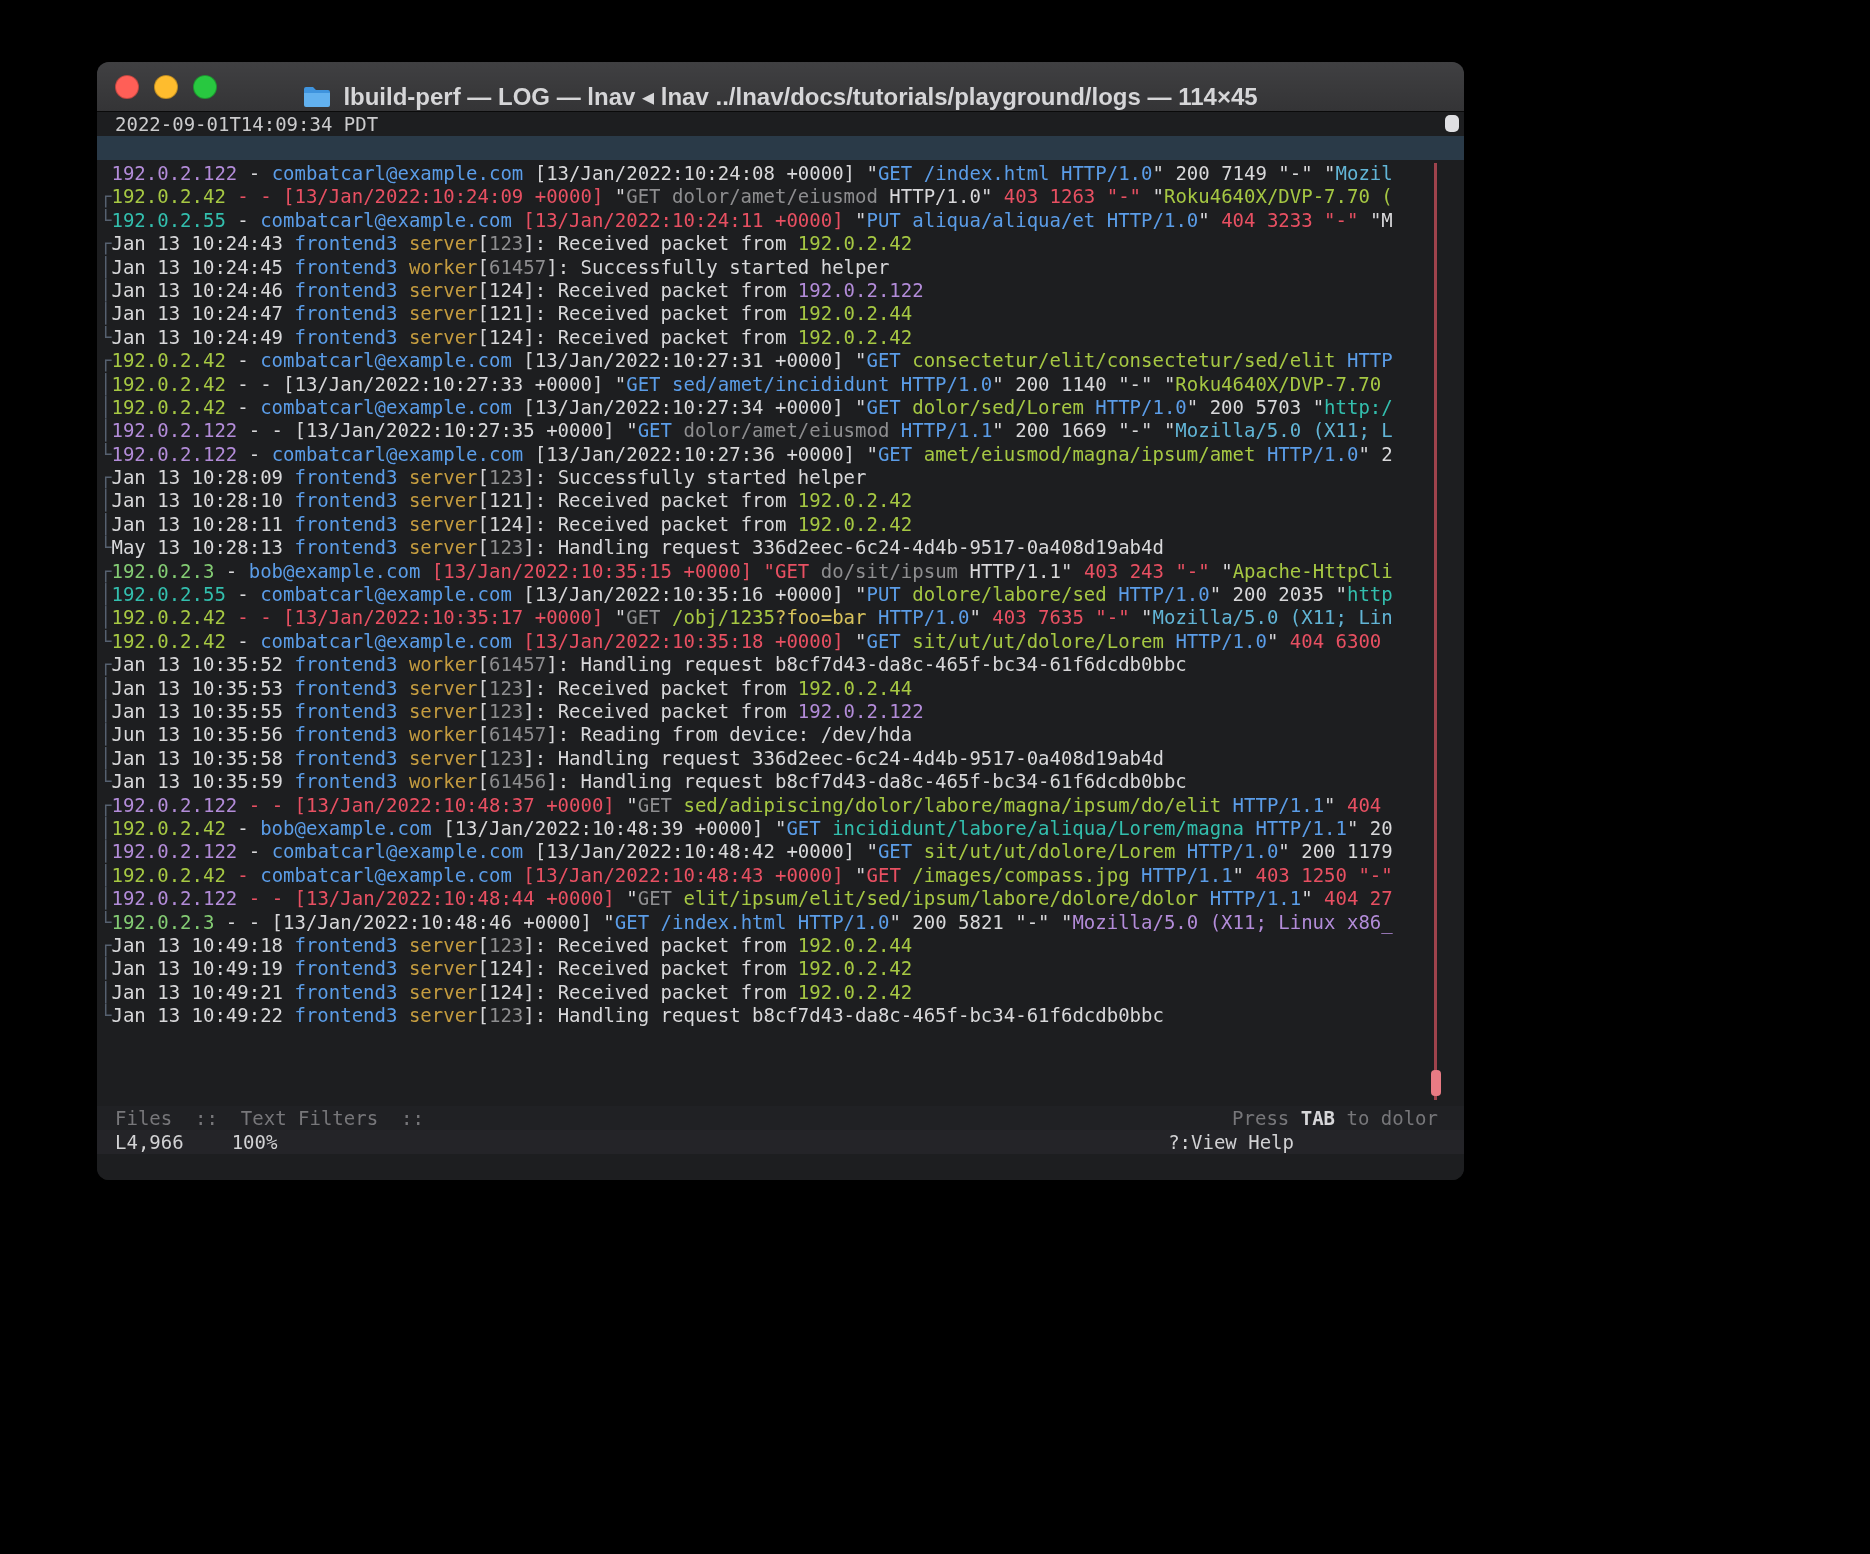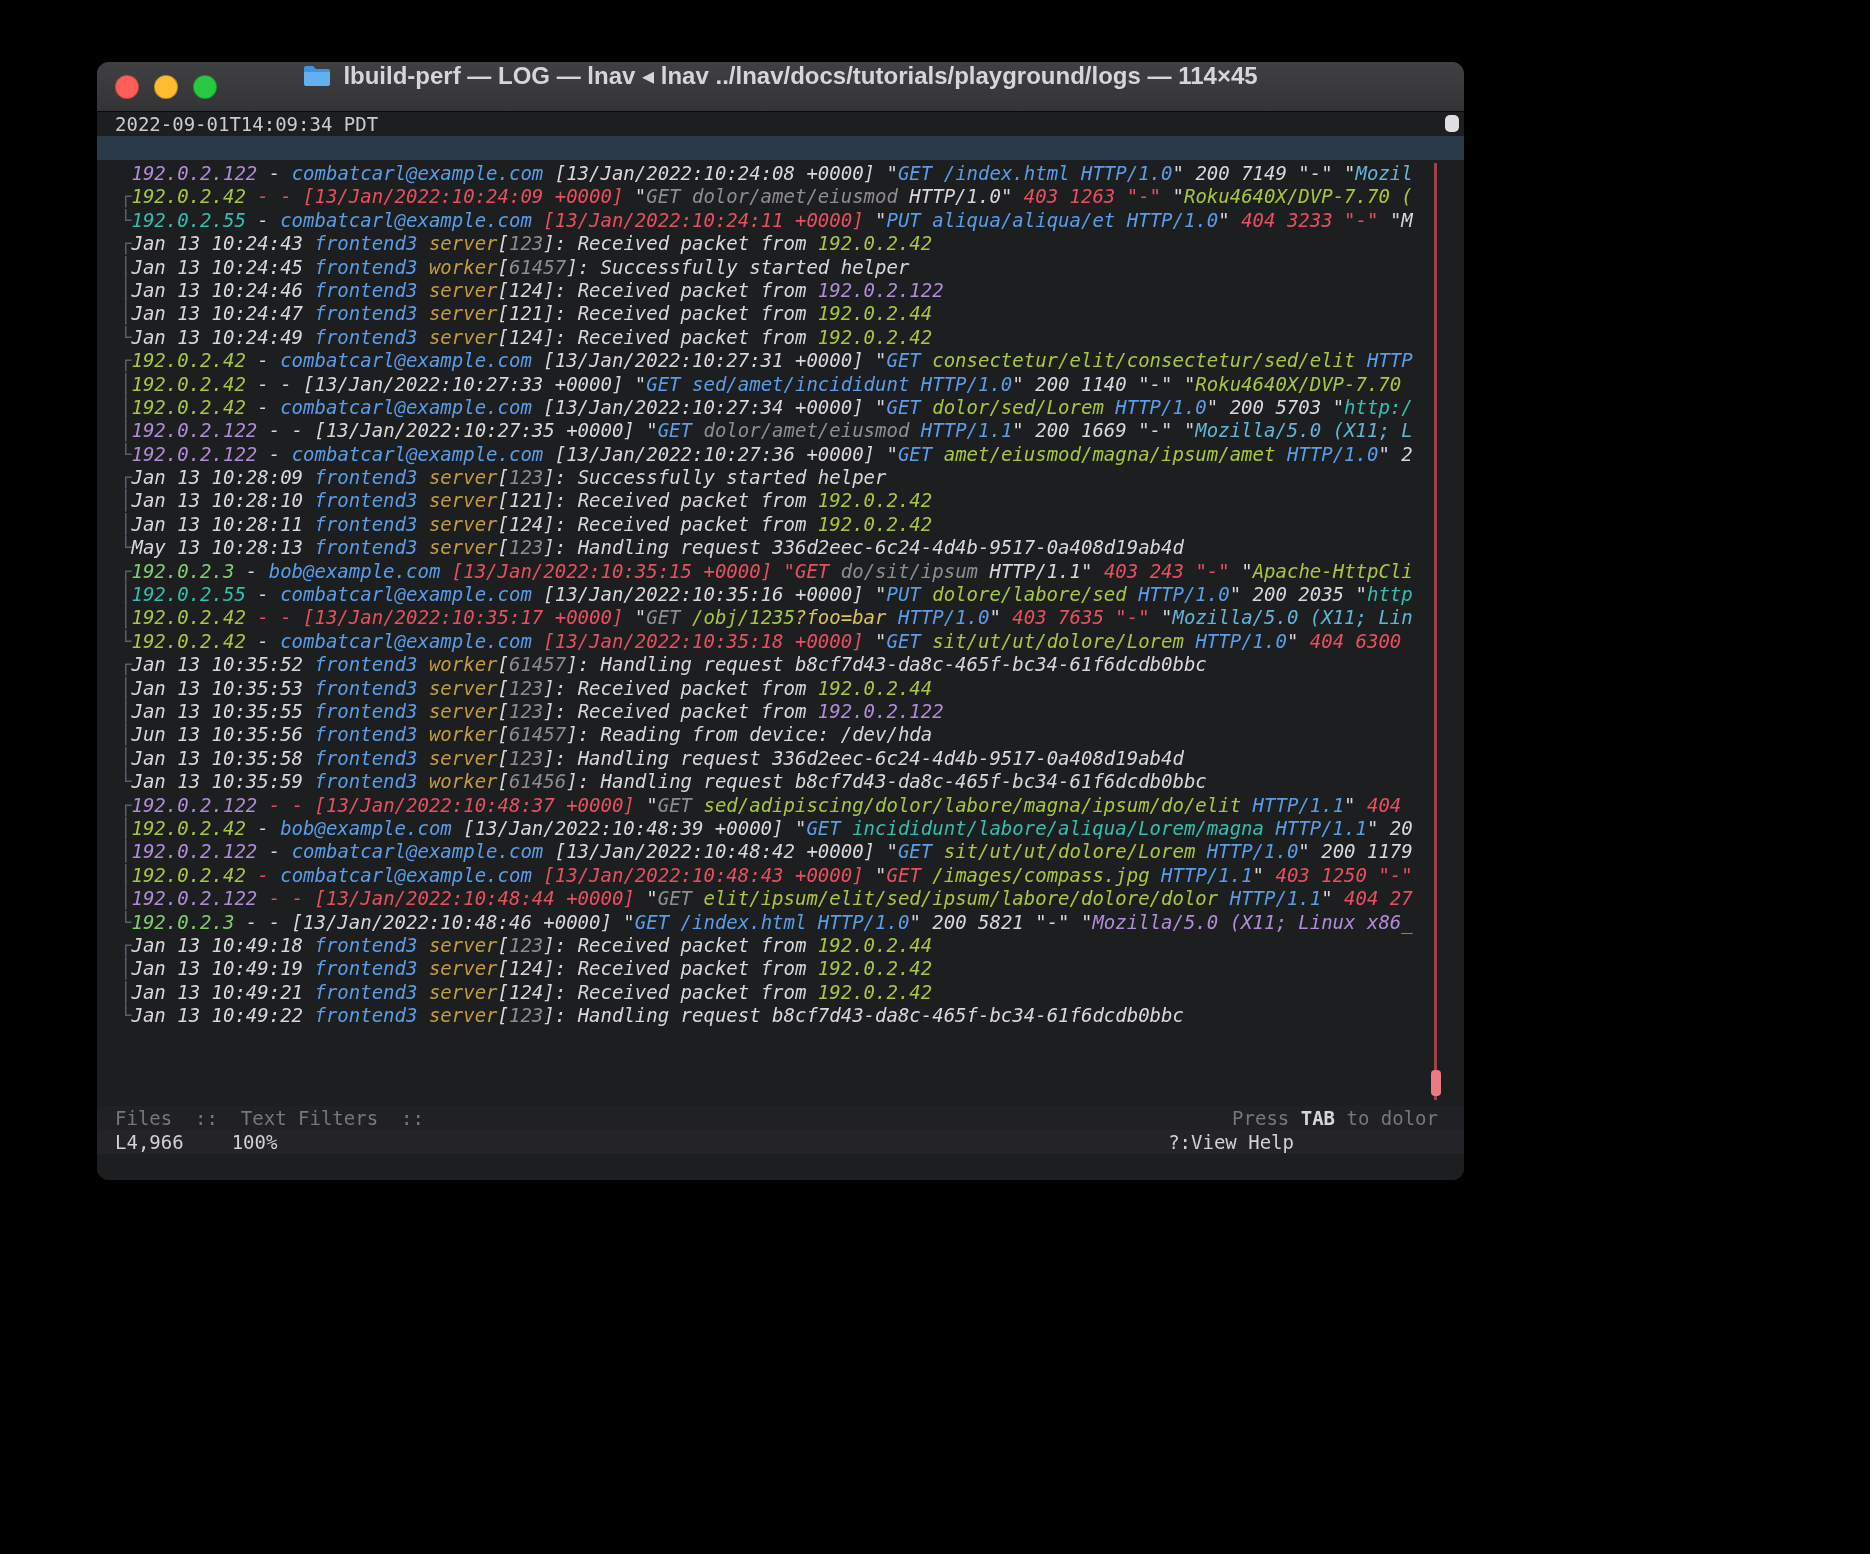--- a/index.html
+++ b/index.html
@@ -12,33 +12,33 @@
   .window{
     position:absolute; left:97px; top:62px; width:1367px; height:1118px;
     background:#1d1e20; border-radius:12px; overflow:hidden;
     box-shadow:0 28px 80px rgba(0,0,0,.7);
     display:flex; flex-direction:column;
     font-family:"DejaVu Sans Mono", monospace; font-size:19px; color:var(--c-w,#d8d8da);
   }
   .titlebar{
     flex:0 0 50px; height:50px; background:linear-gradient(#404042,#343436);
     border-bottom:1px solid #0a0a0a; position:relative;
-    display:flex; align-items:flex-start; justify-content:center;
+    display:flex; align-items:flex-end; justify-content:center;
   }
   .lights{ position:absolute; left:18px; top:0; height:100%; display:flex; align-items:center; gap:15px; }
   .light{ width:24px; height:24px; border-radius:50%; border:1px solid rgba(0,0,0,.25); }
   .light.red{ background:#ff5f57; } .light.yellow{ background:#febc2e; } .light.green{ background:#28c840; }
   .title{
     font-family:"Liberation Sans","DejaVu Sans",sans-serif; font-size:24px; font-weight:700;
     color:#d6d6d8; display:flex; align-items:center; gap:12px; white-space:pre;
   }
   .clockrow{ flex:0 0 24px; height:24px; line-height:24px; padding-left:18px; color:#cbcbcd; white-space:pre; }
   .breadcrumb{ flex:0 0 24px; height:24px; line-height:24px; background:#2a3a48; padding-left:8px; white-space:pre; overflow:hidden; }
   .logview{ flex:1 1 auto; padding-top:2px; overflow:hidden; }
-  .logrow{ height:23.4px; line-height:23.4px; white-space:pre; overflow:hidden; padding-left:23px;font-style:italic; }
+  .logrow{ height:23.4px; line-height:23.4px; white-space:pre; overflow:hidden; padding-left:3px; }
   .gutter{ color:var(--c-gutter,#566170); }
   .c-w{color:var(--c-w,#d8d8da);} .c-dim{color:var(--c-dim,#8e8e90);} .c-red{color:var(--c-red,#e85062);}
   .c-grn{color:var(--c-grn,#a6c843);} .c-grn2{color:var(--c-grn2,#84cc74);} .c-pur{color:var(--c-pur,#b38cd9);}
   .c-teal{color:var(--c-teal,#33bfae);} .c-blu{color:var(--c-blu,#5b9de8);} .c-cyn{color:var(--c-cyn,#62b5d6);}
   .c-gold{color:var(--c-gold,#c59c3f);} .c-yel{color:var(--c-yel,#d8c35c);}
   .filterbar{
     flex:0 0 24px; height:24px; line-height:24px; display:flex; justify-content:space-between;
     padding:0 26px 0 18px; color:#77777a; background:#202124; white-space:pre;
   }
   .filterbar .key{ color:#d6d6d8; font-weight:bold; }

